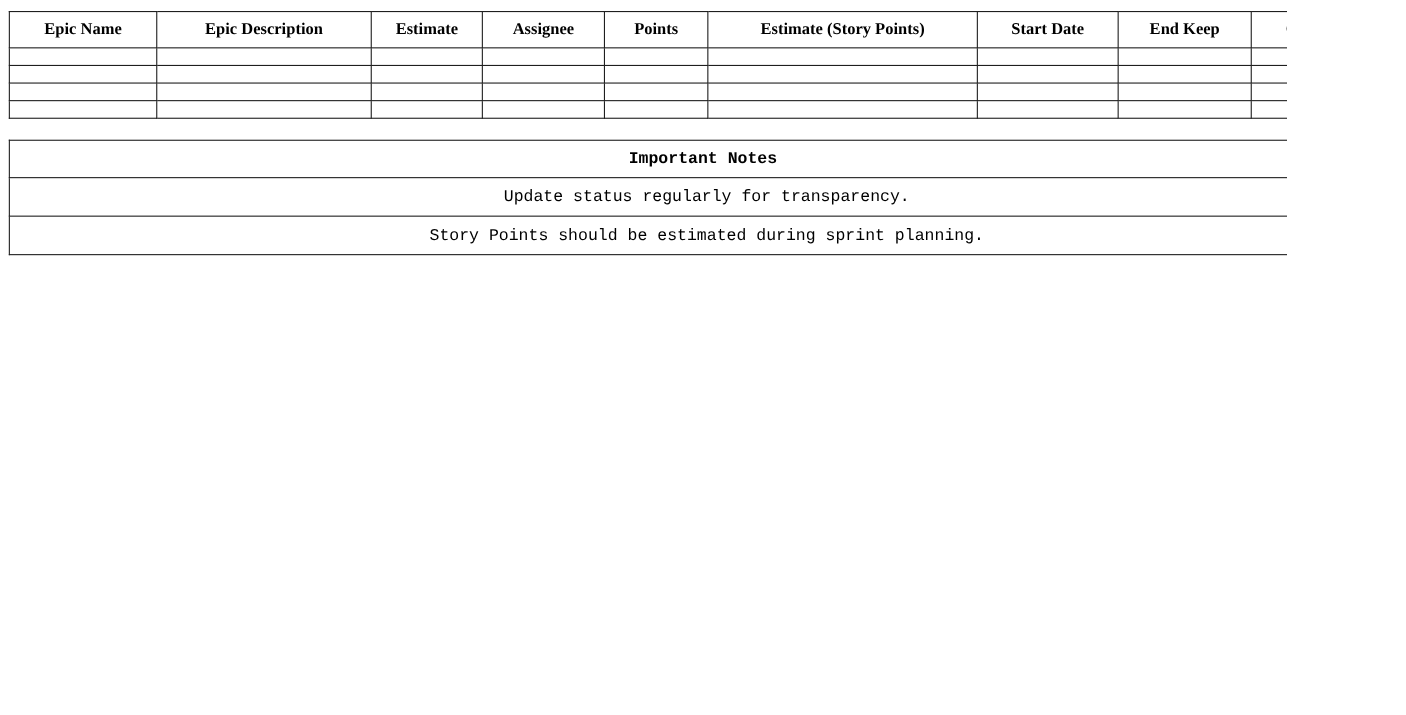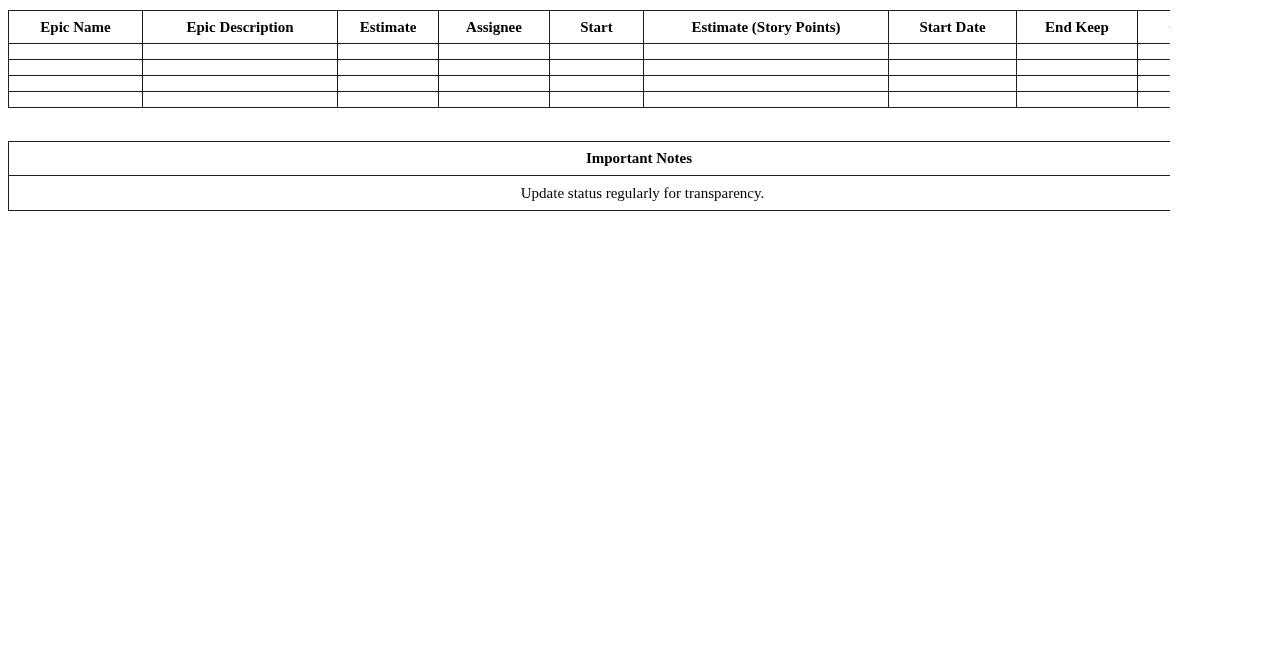--- a/index.html
+++ b/index.html
@@ -42,22 +42,23 @@
     vertical-align: middle;
     padding: 0 4px;
   }
   #epic-table td {
     height: 16px;
     font-size: 12px;
     padding: 0 4px;
   }
   
   #notes-table {
-    top: 141px;
+    top: 127px;
     width: 1261px;
+    font-family: Liberation Mono, monospace;
   }
   #notes-table th {
     height: 34px;
     font-size: 15px;
     font-weight: bold;
     text-align: center;
     vertical-align: middle;
     padding: 0 4px;
   }
   #notes-table td {
@@ -85,21 +86,21 @@
       <col style="width:128px">
       <col style="width:121px">
       <col style="width:132px">
     </colgroup>
     <thead>
       <tr>
         <th>Epic Name</th>
         <th>Epic Description</th>
         <th>Estimate</th>
         <th>Assignee</th>
-        <th>Start</th>
+        <th>Points</th>
         <th>Estimate (Story Points)</th>
         <th>Start Date</th>
         <th>End Keep</th>
         <th>Comments</th>
       </tr>
     </thead>
     <tbody>
       <tr>
         <td></td>
         <td></td>
@@ -153,16 +154,19 @@
     </colgroup>
     <thead>
       <tr>
         <th>Important Notes</th>
       </tr>
     </thead>
     <tbody>
       <tr>
         <td>Update status regularly for transparency.</td>
       </tr>
+      <tr>
+        <td>Story Points should be estimated during sprint planning.</td>
+      </tr>
     </tbody>
   </table>
 
 </div>
 
 </body></html>

